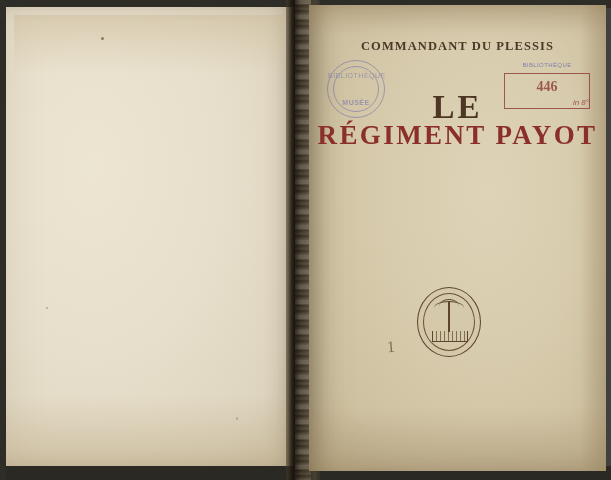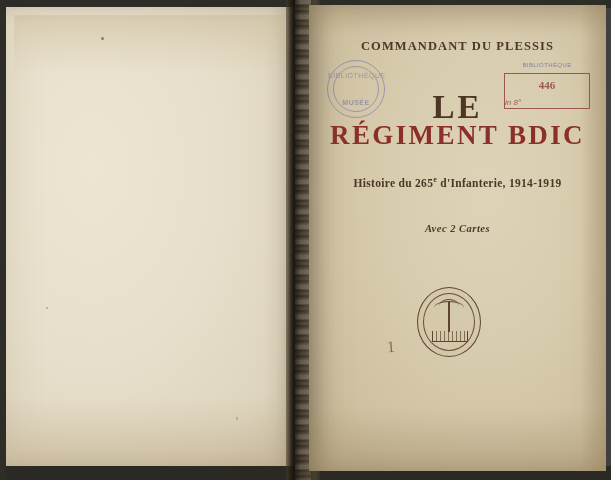--- a/index.html
+++ b/index.html
@@ -286,26 +286,26 @@
     color: #8e3a3a;
     opacity: .8;
     font-family: "Liberation Sans", sans-serif;
   }
   .stamp-box .line-top {
     position: absolute; left: 0; right: 0; top: -12px;
     font-size: 6px; text-align: center; color: #6b6ba8; letter-spacing: .4px;
   }
   .stamp-box .num {
     position: absolute; left: 0; right: 0; top: 5px;
-    font-size: 11px; text-align: center; font-weight: bold;
+    font-size: 14px; text-align: center; font-weight: bold;
     font-family: "Liberation Serif", serif;
   }
   .stamp-box .sub {
     position: absolute; left: 0; right: 0; bottom: 1px;
-    font-size: 8px; text-align: left; font-style: italic;
+    font-size: 8px; text-align: right; font-style: italic;
   }
 
   .pencil-mark {
     position: absolute;
     left: 78px; top: 333px;
     font-size: 16px;
     color: #5a4a36;
     opacity: .7;
     font-family: "Liberation Serif", serif;
     transform: rotate(-4deg);
@@ -337,27 +337,23 @@
   <div class="page-right">
     <div class="top-shade"></div>
     <div class="edge-shade"></div>
     <div class="bottom-shade"></div>
 
     <div class="title-block">
 
       <div class="author">COMMANDANT DU PLESSIS</div>
 
       <div class="title-main">LE</div>
-      <div class="title-sub">RÉGIMENT BDIC</div>
-
-      <div class="subtitle">
-        <span>Histoire du 265</span><sup>e</sup><span> d'Infanterie, 1914-1919</span>
-      </div>
-
-      <div class="maps-note">Avec 2 Cartes</div>
+      <div class="title-sub">RÉGIMENT PAYOT</div>
+
+
 
       <div class="device">
         <div class="inner"></div>
         <div class="frond"></div>
         <div class="frond f2"></div>
         <div class="palm"></div>
         <div class="base"></div>
         <div class="hatch"></div>
       </div>
 

